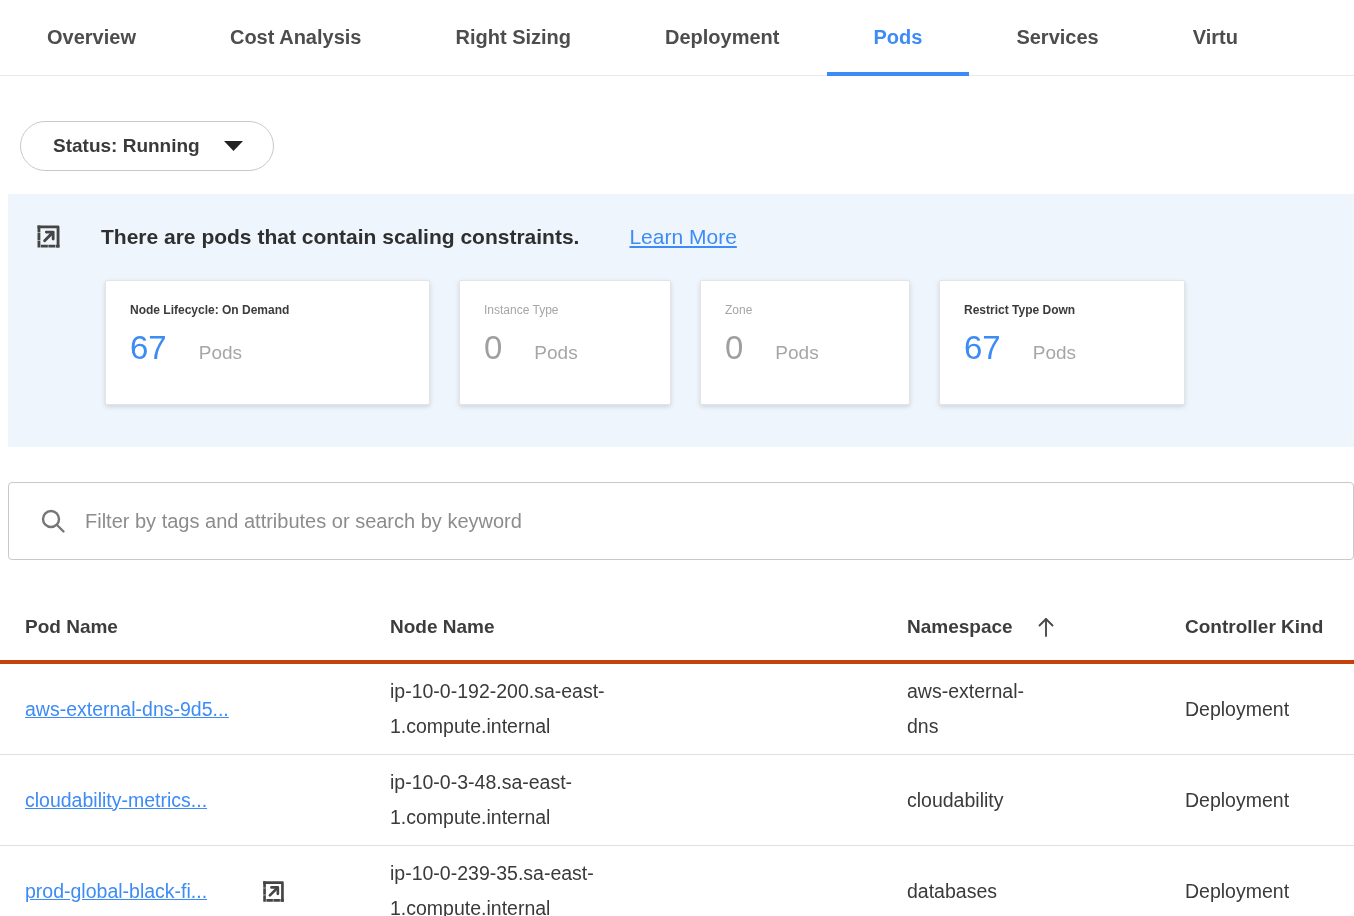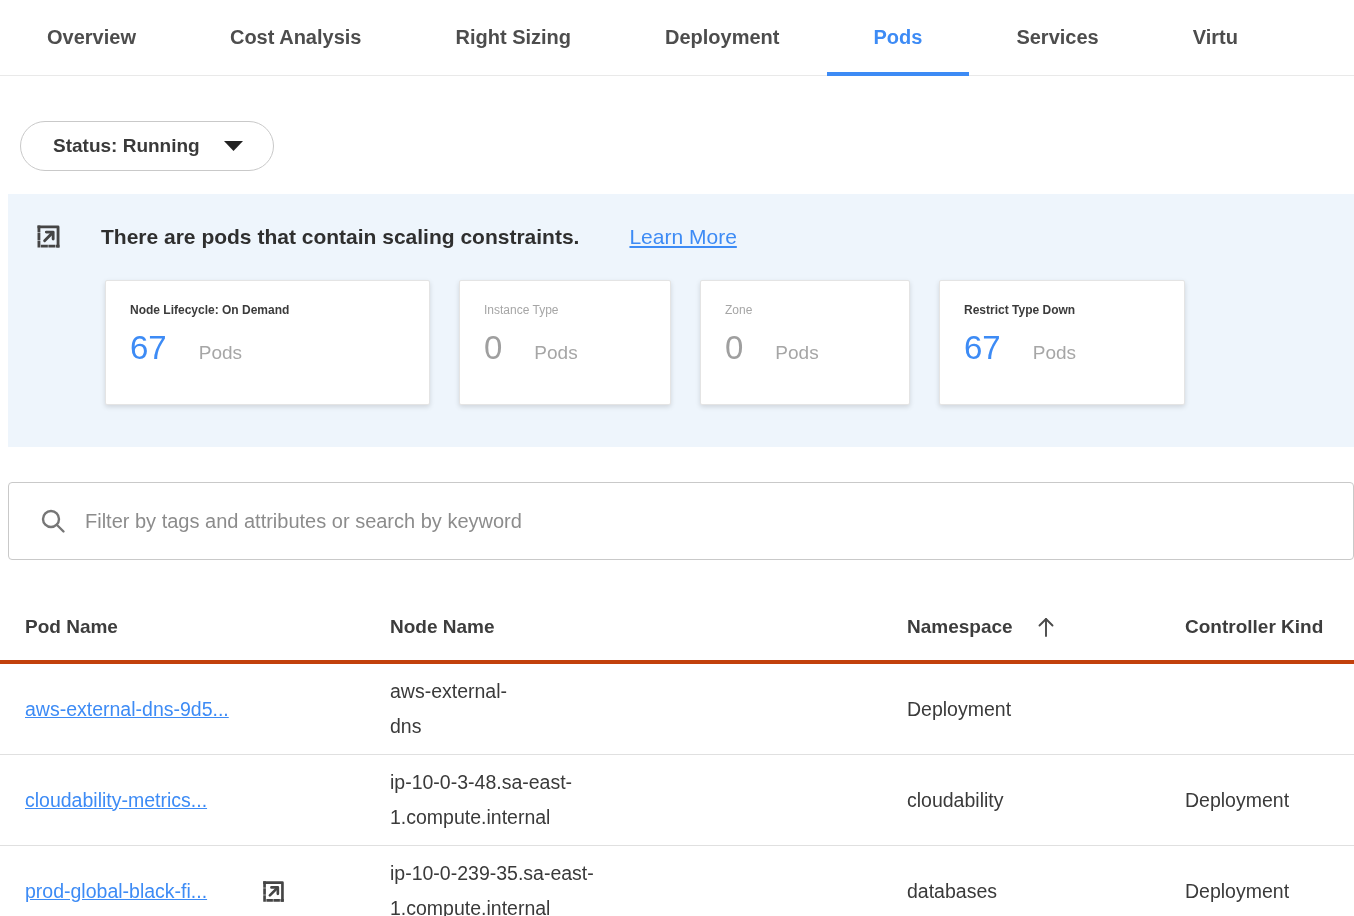--- a/index.html
+++ b/index.html
@@ -156,20 +156,23 @@
       </span>
     </div>
     <div class="th">Controller Kind</div>
   </div>
 
   <div class="trow">
     <div class="td pod-cell">
       <a class="pod-link">aws-external-dns-9d5...</a>
     </div>
     <div class="td">
+      <span class="wrap-node">ip-10-0-192-200.sa-east-1.compute.internal</span>
+    </div>
+    <div class="td">
       <span class="wrap-ns">aws-external-dns</span>
     </div>
     <div class="td">Deployment</div>
   </div>
 
   <div class="trow">
     <div class="td pod-cell">
       <a class="pod-link">cloudability-metrics...</a>
     </div>
     <div class="td">

